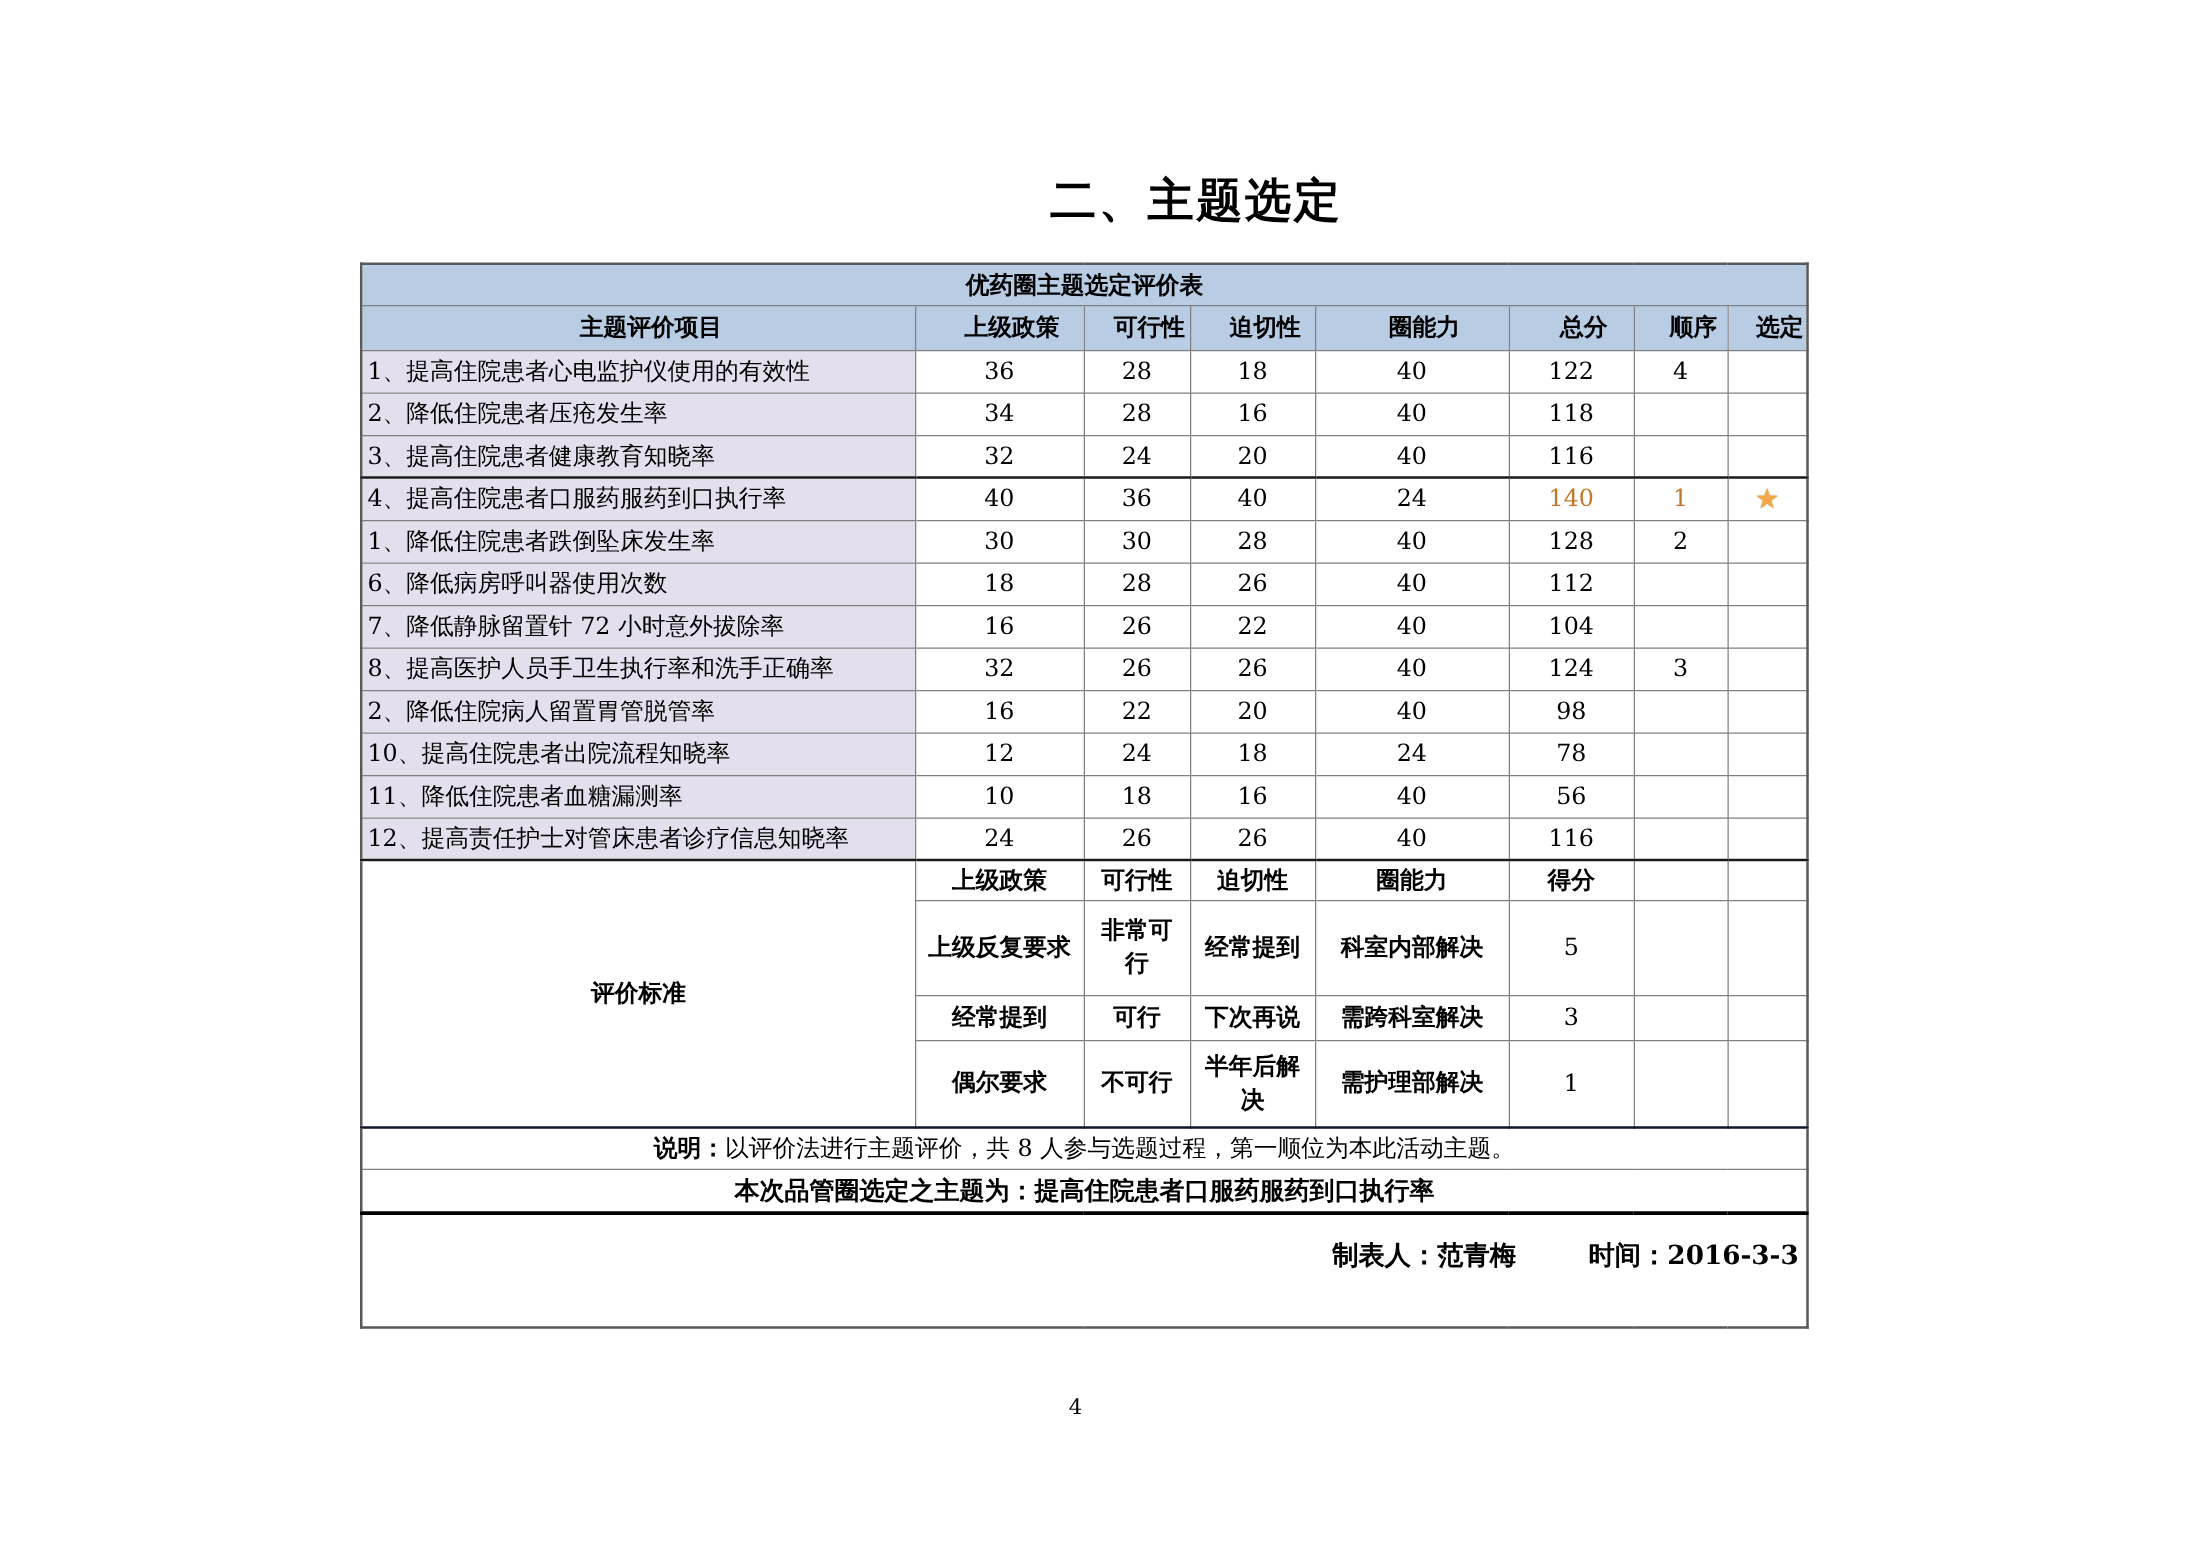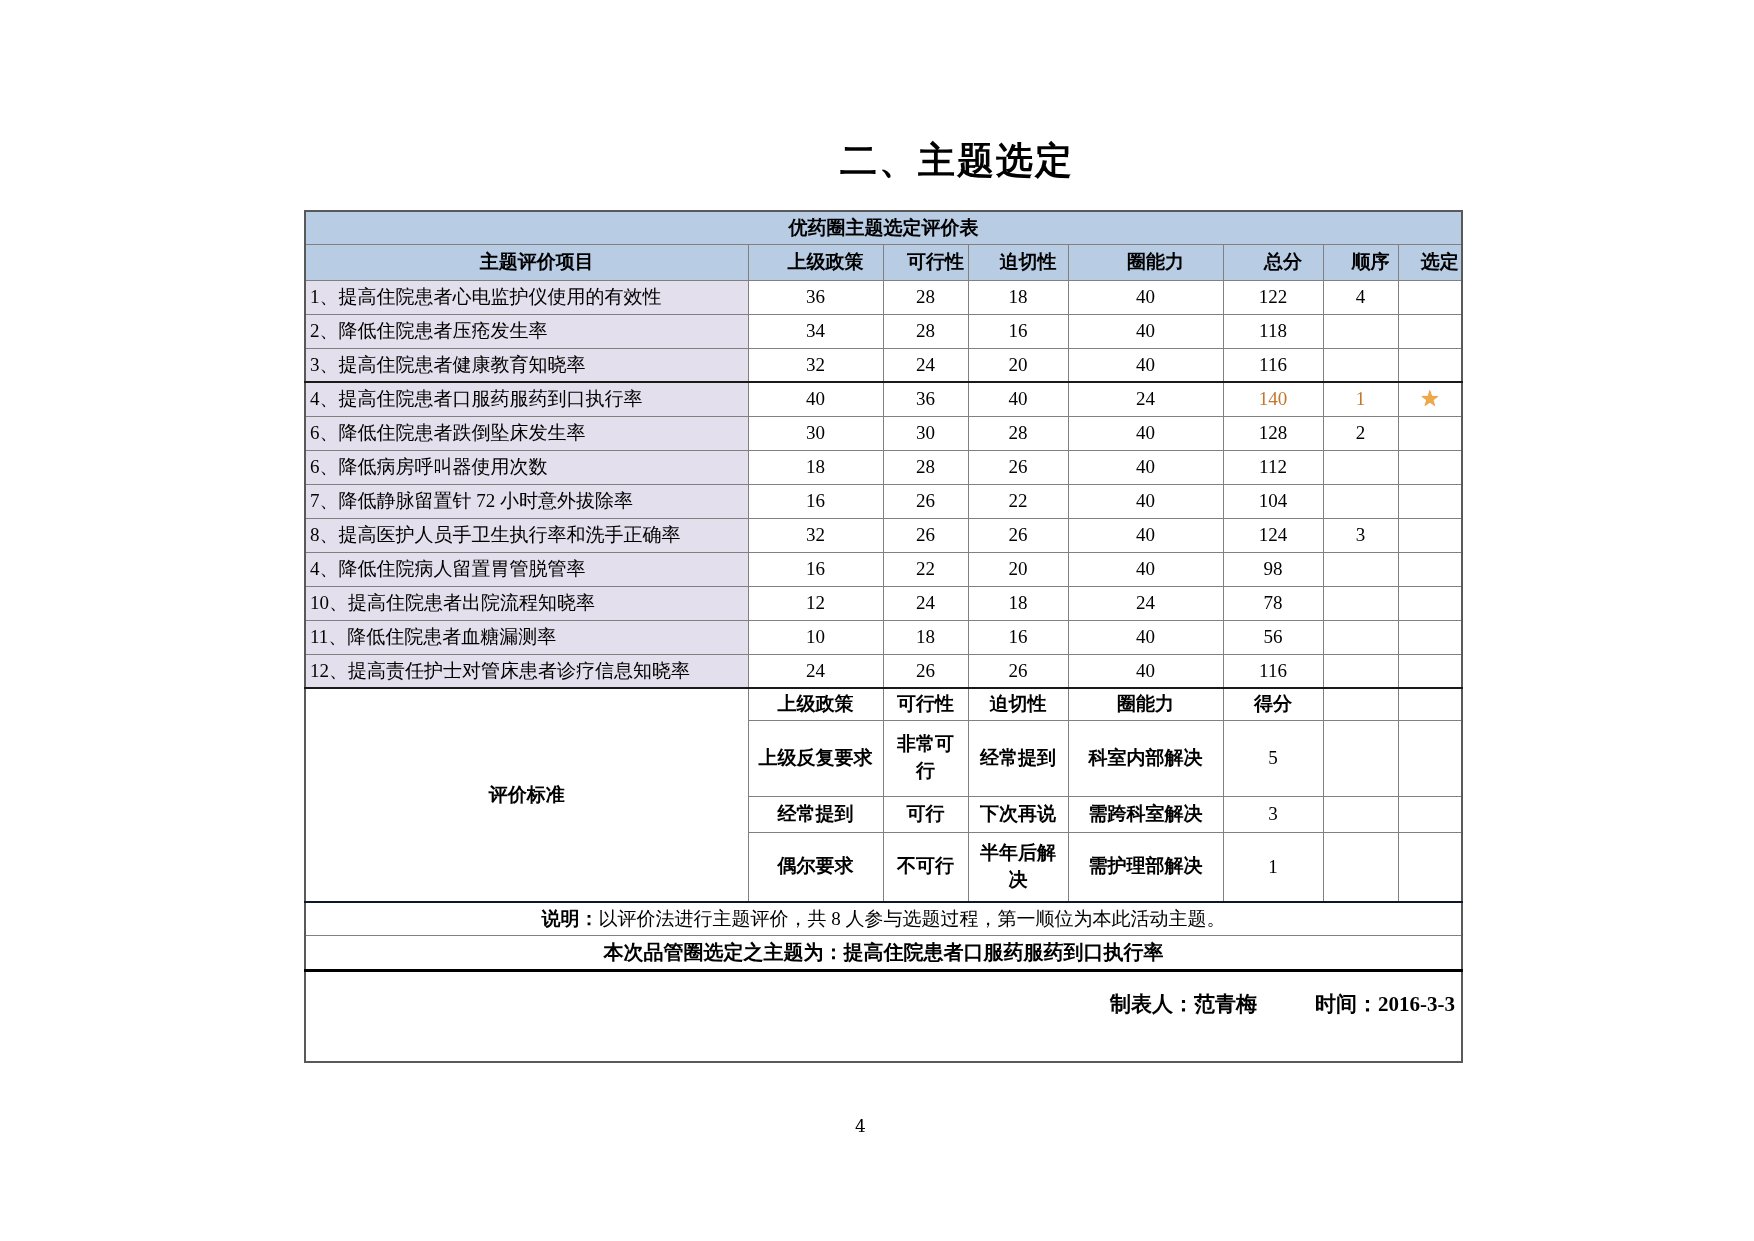--- a/index.html
+++ b/index.html
@@ -1,21 +1,21 @@
 <!DOCTYPE html>
 <html style="--blue: #b8cce4; --lav: #e4dfec; --orange: #c0772b; --star: #f0a848; --grid: #808080; --outer: #595959;"><head>
 <meta charset="utf-8">
 <style>
   html,body{margin:0;padding:0;background:#ffffff;}
   .page{position:relative;width:1593px;height:1241px;background:#fff;overflow:hidden;
         font-family:"DejaVu Serif","Liberation Serif",serif;color:#000;}
   .doc-title{position:absolute;left:840px;top:136px;margin:0;font-size:37px;font-weight:bold;
              letter-spacing:2px;font-family:"DejaVu Serif","Liberation Serif",serif;}
-  table.qcc{position:absolute;left:304px;top:210px;width:1157px;border-collapse:collapse;
-            table-layout:fixed;border:2px solid var(--outer,#595959);font-family:Liberation Serif, serif;}
+  table.qcc{position:absolute;left:288px;top:210px;width:1157px;border-collapse:collapse;
+            table-layout:fixed;border:2px solid var(--outer,#595959);}
   td,th{border:1px solid var(--grid,#808080);text-align:center;vertical-align:middle;
         font-size:19px;font-weight:normal;overflow:hidden;padding:0 2px;box-sizing:border-box;}
   tr.r-title th{height:33px;background:var(--blue,#b8cce4);font-weight:bold;font-size:19px;}
   tr.r-head th{height:36px;background:var(--blue,#b8cce4);font-weight:bold;padding-left:22px;}
   tbody.topics td{height:34px;}
   td.label-cell{background:var(--lav,#e4dfec);text-align:left;padding-left:4px;font-size:19px;margin-top:42px;}
   tr.hl td{border-top:2px solid #1a1a1a;}
   td.orange{color:var(--orange,#c0772b);}
   td.star-cell{font-size:22px;}
   td.star-on{color:var(--star,#f0a848);text-shadow:0 0 1px #c07820;}
@@ -102,21 +102,21 @@
           <td class="label-cell">4、提高住院患者口服药服药到口执行率</td>
           <td>40</td>
           <td>36</td>
           <td>40</td>
           <td>24</td>
           <td class="orange">140</td>
           <td class="orange">1</td>
           <td class="star-cell star-on">★</td>
         </tr>
         <tr>
-          <td class="label-cell">6、降低住院患者跌倒坠床发生率</td>
+          <td class="label-cell">1、降低住院患者跌倒坠床发生率</td>
           <td>30</td>
           <td>30</td>
           <td>28</td>
           <td>40</td>
           <td>128</td>
           <td>2</td>
           <td class="star-cell"></td>
         </tr>
         <tr>
           <td class="label-cell">6、降低病房呼叫器使用次数</td>
@@ -142,21 +142,21 @@
           <td class="label-cell">8、提高医护人员手卫生执行率和洗手正确率</td>
           <td>32</td>
           <td>26</td>
           <td>26</td>
           <td>40</td>
           <td>124</td>
           <td>3</td>
           <td class="star-cell"></td>
         </tr>
         <tr>
-          <td class="label-cell">4、降低住院病人留置胃管脱管率</td>
+          <td class="label-cell">2、降低住院病人留置胃管脱管率</td>
           <td>16</td>
           <td>22</td>
           <td>20</td>
           <td>40</td>
           <td>98</td>
           <td></td>
           <td class="star-cell"></td>
         </tr>
         <tr>
           <td class="label-cell">10、提高住院患者出院流程知晓率</td>

